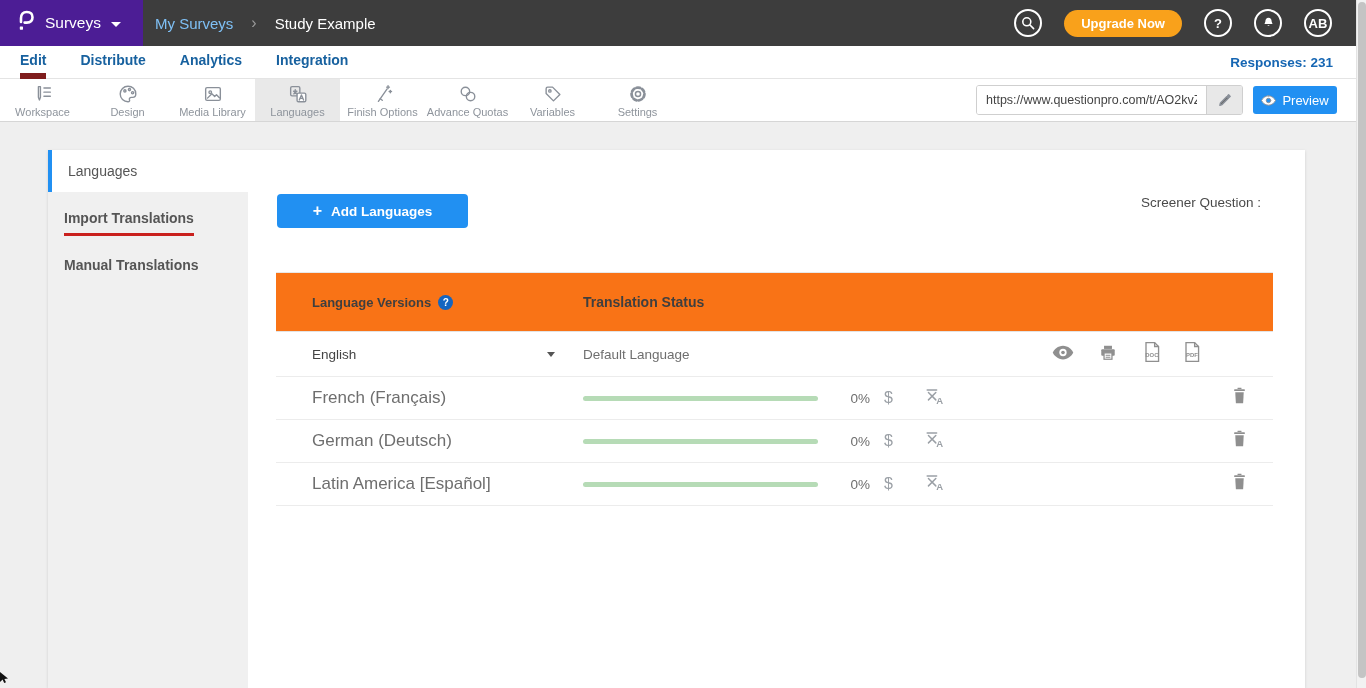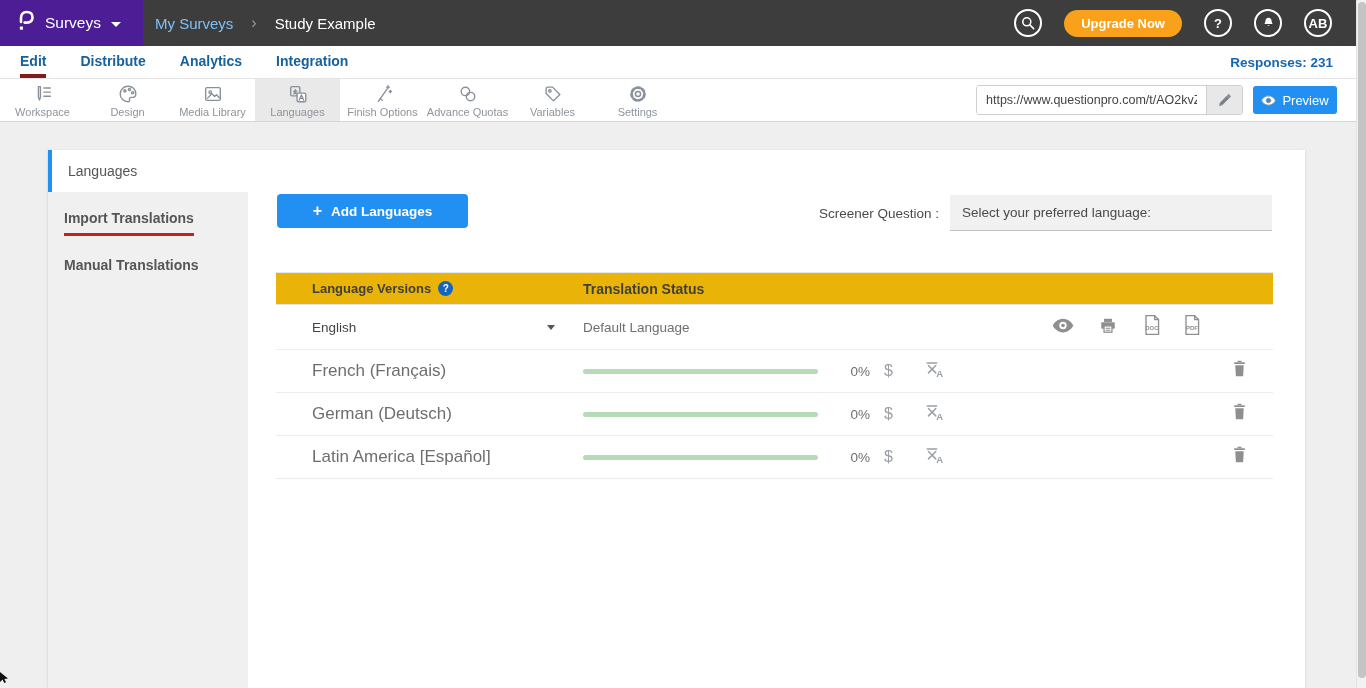--- a/index.html
+++ b/index.html
@@ -16,21 +16,21 @@
   .crumb-sep { color:#9a9a9a; font-size:16px; }
   .crumb-current { color:#ffffff; }
   .topbar-right { position:absolute; right:34px; top:0; height:46px; display:flex; align-items:center; gap:22px; }
   .circle-btn { width:28px; height:28px; border:2px solid #fff; border-radius:50%; display:flex; align-items:center; justify-content:center; color:#fff; font-size:13px; font-weight:bold; cursor:pointer; }
   .upgrade-btn { height:27px; background:#F9A11B; border:none; border-radius:14px; color:#fff; font-weight:bold; font-size:13px; padding:0 17px; font-family:"Liberation Sans",sans-serif; cursor:pointer; }
 
   
   .subnav { position:absolute; left:0; top:46px; width:1366px; height:33px; background:#fff; border-bottom:1px solid #E4E4E4; display:flex; align-items:center; }
   .subnav .tabs { display:flex; margin-left:20px; gap:34px; }
   .subnav .tab { color:#17619F; font-size:14px; font-weight:bold; padding:6px 0 5px; cursor:pointer; }
-  .subnav .tab.active { border-bottom:4px solid #7f1d1d; }
+  .subnav .tab.active { border-bottom:6px solid #7f1d1d; }
   .responses { position:absolute; right:33px; color:#1666B3; font-size:13.5px; font-weight:bold; }
 
   
   .toolbar { position:absolute; left:0; top:79px; width:1366px; height:43px; background:#fff; border-bottom:1px solid #D6D6D6; box-shadow:0 1px 2px rgba(0,0,0,0.05); display:flex; }
   .tool-item { width:85px; height:42px; display:flex; flex-direction:column; align-items:center; justify-content:center; gap:1px; cursor:pointer; }
   .tool-item.active { background:#E9E9E9; }
   .tool-item .ticon { height:22px; display:flex; align-items:flex-end; }
   .tool-item .tlabel { font-size:11px; color:#8E949C; white-space:nowrap; }
   .toolbar svg { stroke:#8A9099; fill:none; stroke-width:1.5; stroke-linecap:round; stroke-linejoin:round; }
   .url-wrap { position:absolute; left:976px; top:6px; width:267px; height:30px; border:1px solid #CFCFCF; border-radius:3px; background:#fff; display:flex; overflow:hidden; }
@@ -53,21 +53,21 @@
   
   .content { position:absolute; left:200px; top:0; right:0; bottom:0; }
   .add-btn { position:absolute; left:29px; top:44px; width:191px; height:34px; background:#2190F2; border:none; border-radius:4px; color:#fff; font-size:13.5px; font-weight:bold; display:flex; align-items:center; justify-content:center; gap:9px; font-family:"Liberation Sans",sans-serif; cursor:pointer; }
   .add-btn .plus { font-size:16px; font-weight:bold; }
   .screener { position:absolute; right:33px; top:45px; display:flex; align-items:center; }
   .screener-label { color:#4a4a4a; font-size:13.5px; margin-right:11px; }
   .screener-select { width:322px; height:36px; background:#F1F1F1; border-bottom:1px solid #C2C2C2; display:flex; align-items:center; padding-left:12px; color:#4a4a4a; font-size:13.5px; cursor:pointer; }
 
   
   .lang-table { position:absolute; left:28px; top:122px; width:997px; }
-  .t-head { height:33px; background:#eab308; border-top:1px solid #E8E8E8; border-bottom:1px solid #E3E3E3; position:relative; display:flex; align-items:center; }
+  .t-head { height:60px; background:#f97316; border-top:1px solid #E8E8E8; border-bottom:1px solid #E3E3E3; position:relative; display:flex; align-items:center; }
   .t-row { height:45px; border-bottom:1px solid #ECECEC; position:relative; display:flex; align-items:center; }
   .t-row.lang { height:43px; }
   .col-name { position:absolute; left:36px; font-size:13px; }
   .t-head .col-name { font-weight:bold; color:#3F3F3F; display:flex; align-items:center; gap:7px; }
   .help-dot { width:15px; height:15px; border-radius:50%; background:#1565C0; color:#fff; font-size:10px; font-weight:bold; display:flex; align-items:center; justify-content:center; cursor:pointer; }
   .col-status { position:absolute; left:307px; font-size:14px; }
   .t-head .col-status { font-weight:bold; color:#3F3F3F; }
   .default-name { color:#444; font-size:13.5px; }
   .lang .col-name { color:#6E6E6E; font-size:17px; }
   .sel-caret { position:absolute; left:271px; top:20px; width:0; height:0; border-left:4.5px solid transparent; border-right:4.5px solid transparent; border-top:5px solid #555; cursor:pointer; }
@@ -255,23 +255,20 @@
     </div>
 
     <div class="content">
       <button class="add-btn">
         <span class="plus">+</span>
         <span>Add Languages</span>
       </button>
 
       <div class="screener">
         <span class="screener-label">Screener Question :</span>
-        <div class="screener-select">
-          <span>Select your preferred language:</span>
-        </div>
       </div>
 
       <div class="lang-table">
         <div class="t-head">
           <span class="col-name">
             <span>Language Versions</span>
             <span class="help-dot">?</span>
           </span>
           <span class="col-status">Translation Status</span>
         </div>

